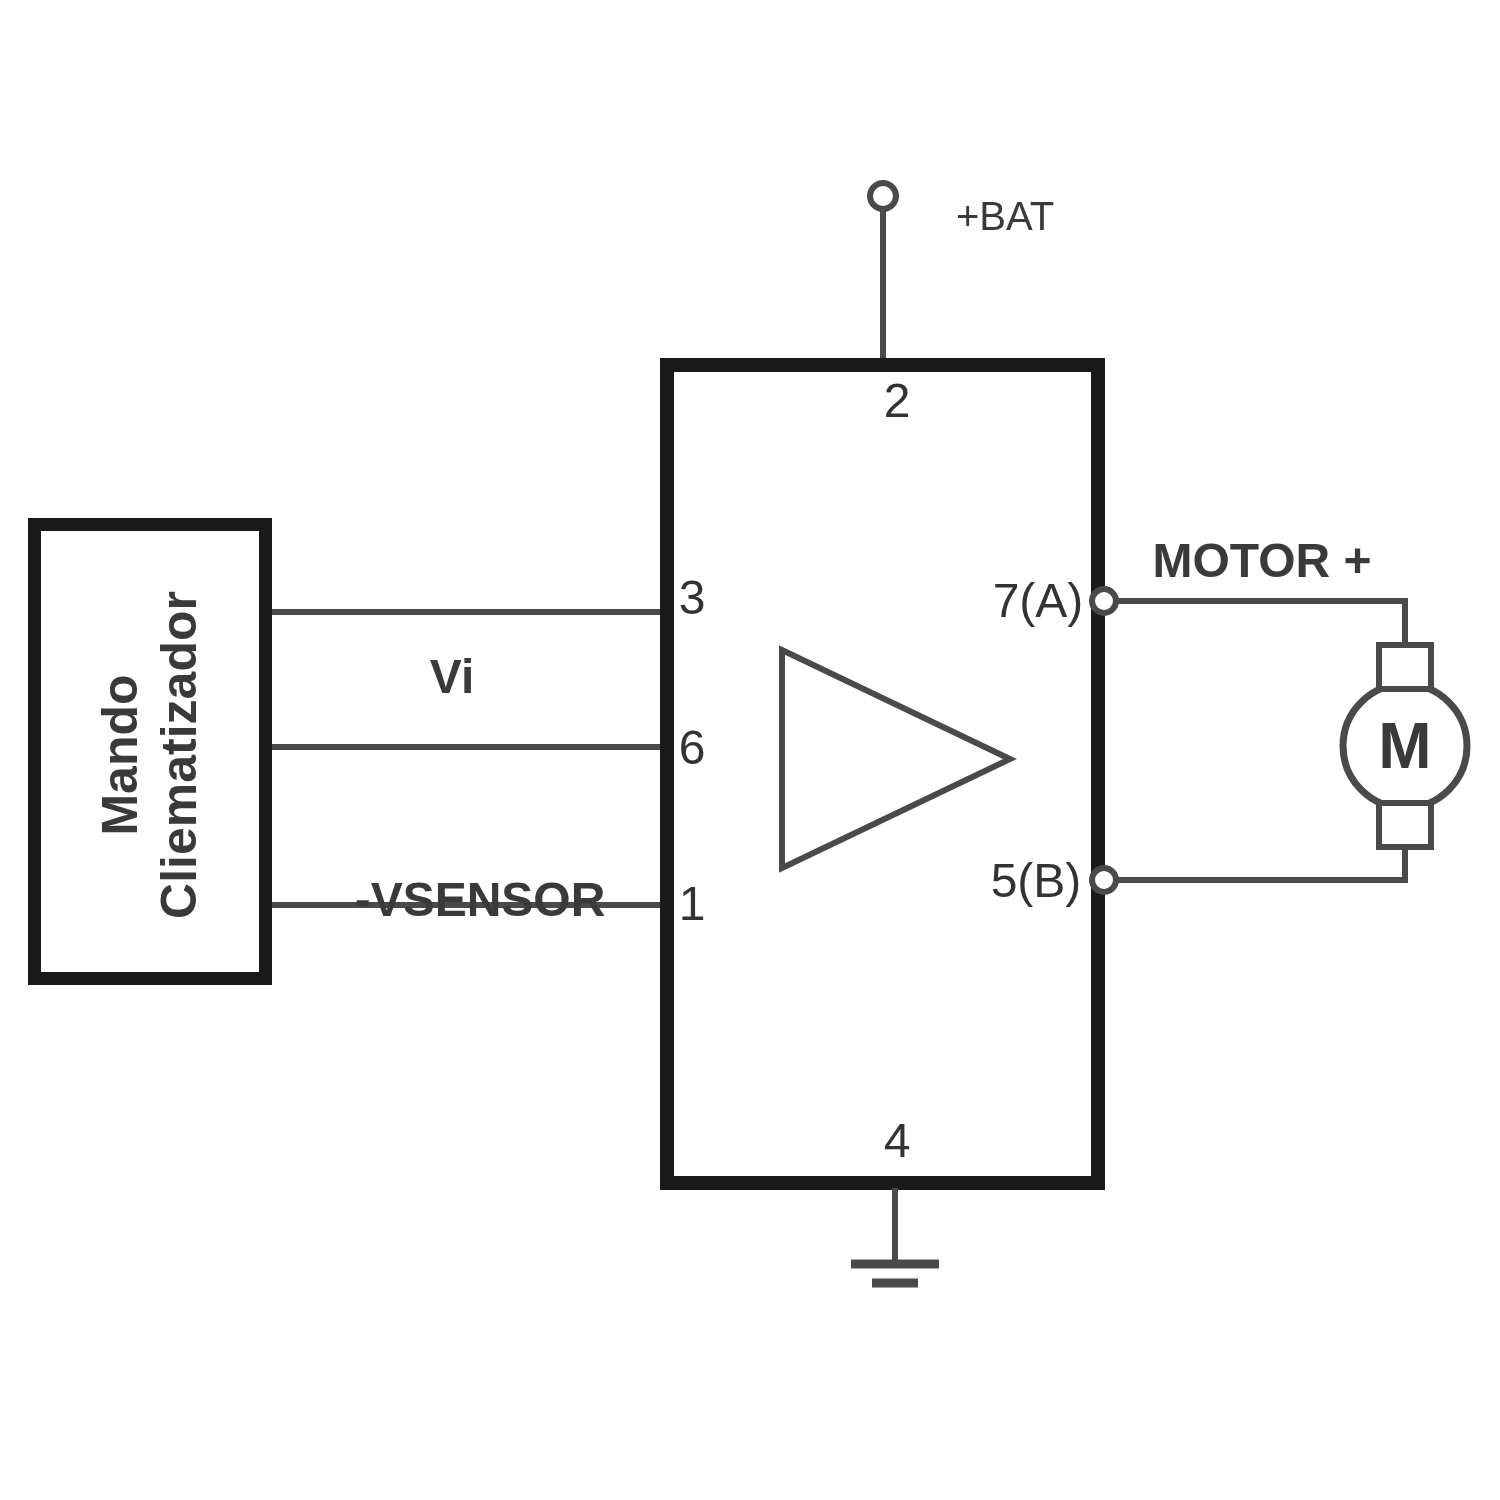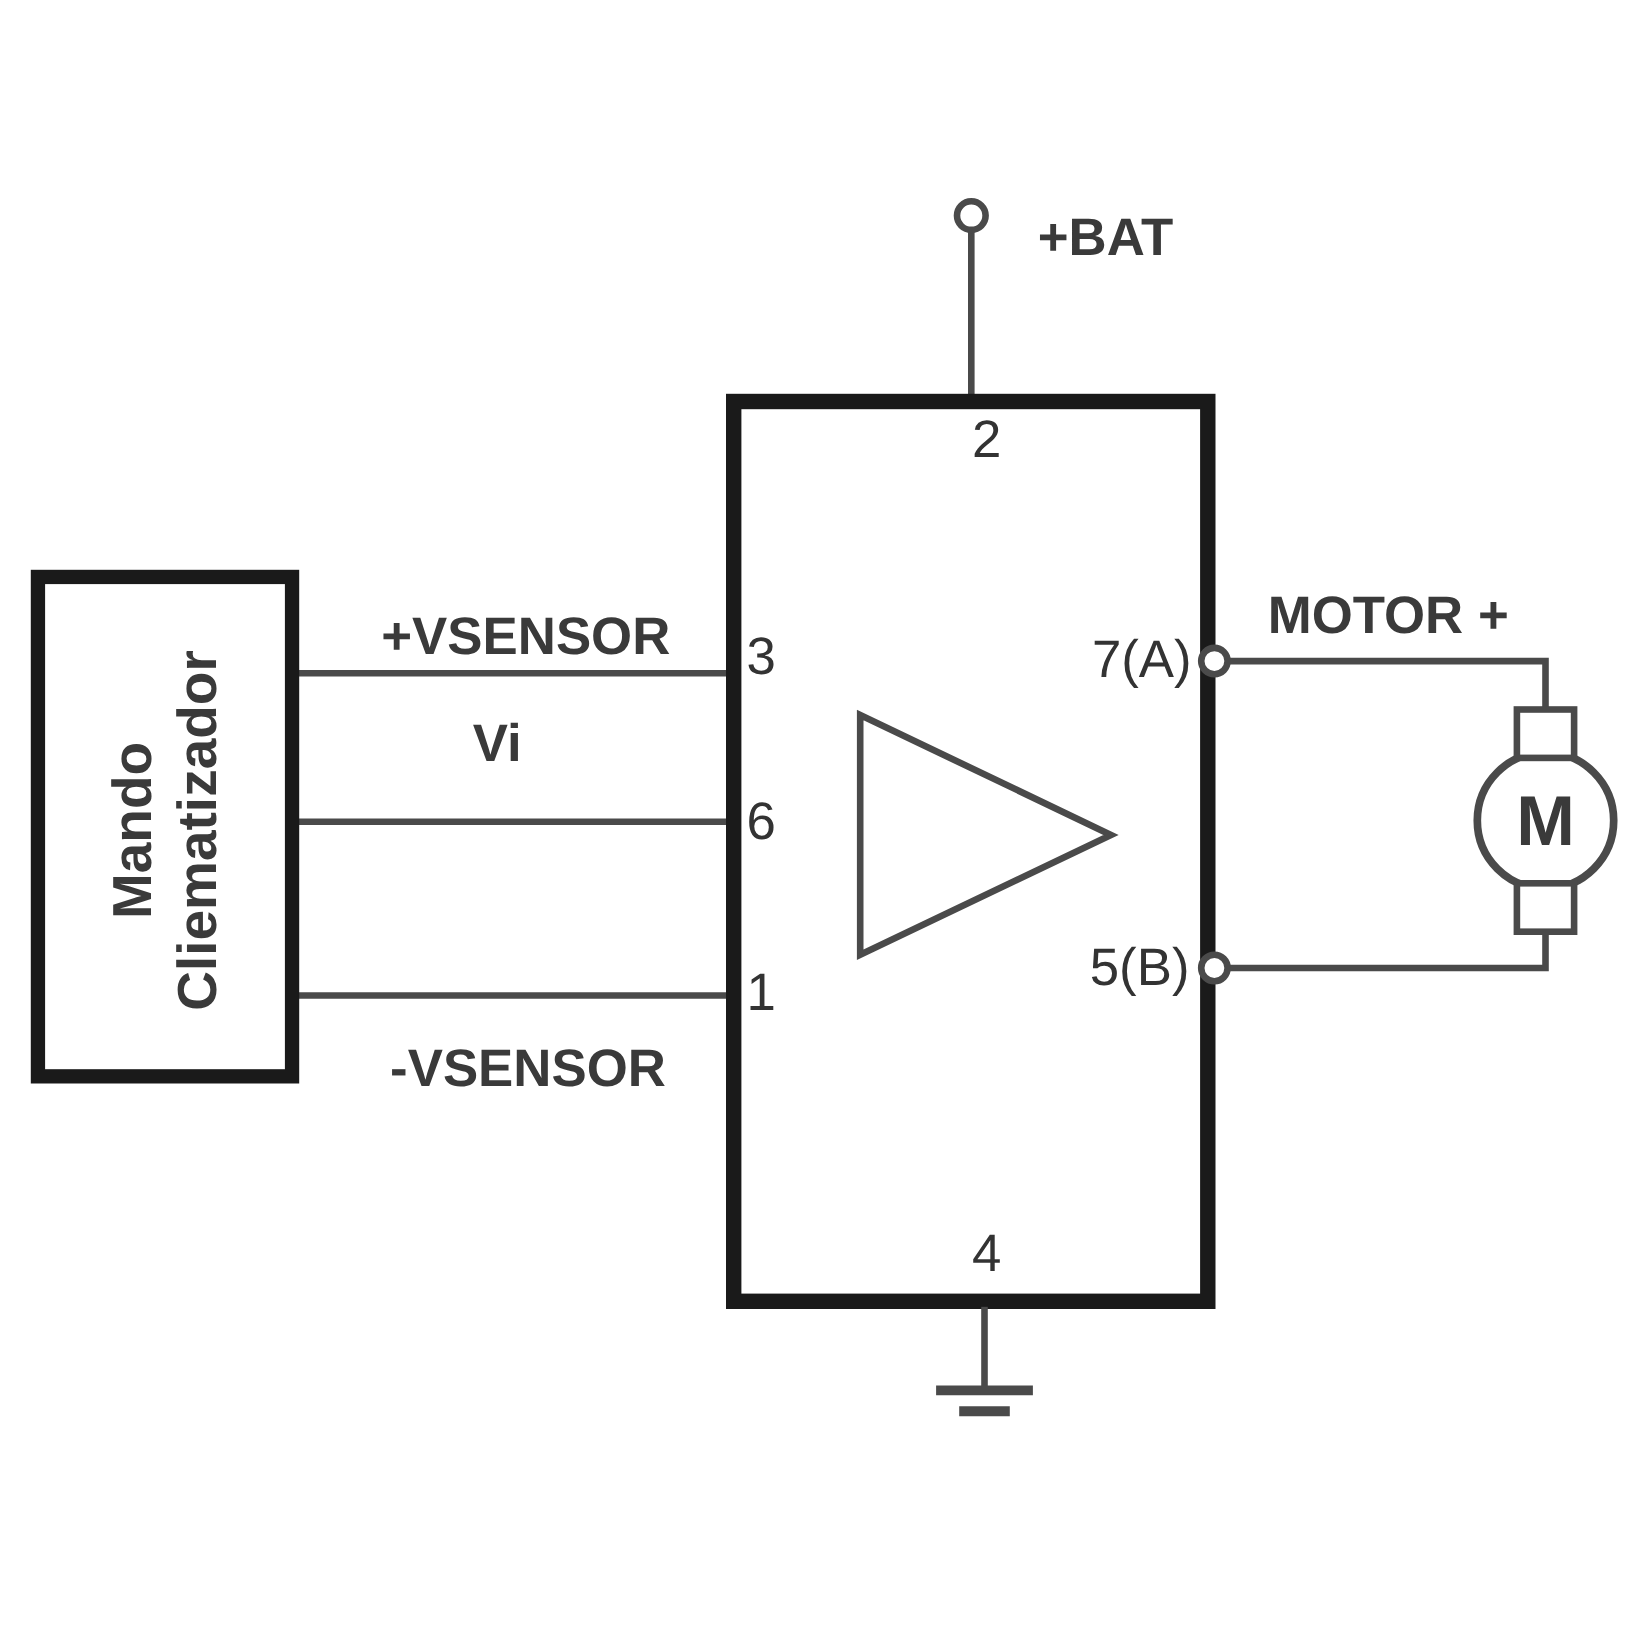--- a/index.html
+++ b/index.html
@@ -30,22 +30,22 @@
   .sig {
     font-size: 48px;
     font-weight: 700;
   }
   .pin {
     font-size: 48px;
     font-weight: 400;
     color: #333333;
   }
   .bat {
-    font-size: 48px;
-    font-weight: 700;
+    font-size: 40px;
+    font-weight: 400;
   }
   .motor-m {
     font-size: 64px;
     font-weight: 700;
     color: #3a3a3a;
   }
   .controller-label {
     position: absolute;
     left: 150px;
     top: 755px;
@@ -97,27 +97,26 @@
 
   <div class="controller-label">
     <div>Mando</div>
     <div>Cliematizador</div>
   </div>
 
   <div class="label bat" style="left:1005px; top:216px;">+BAT</div>
   <div class="label pin" style="left:897px; top:400px;">2</div>
   <div class="label pin" style="left:897px; top:1140px;">4</div>
 
-  <div class="label sig" style="left:478px; top:579px;">+VSENSOR</div>
   <div class="label pin" style="left:692px; top:597px;">3</div>
 
   <div class="label sig" style="left:452px; top:676px;">Vi</div>
   <div class="label pin" style="left:692px; top:747px;">6</div>
 
-  <div class="label sig" style="left:480px; top:972px;">-VSENSOR</div>
+  <div class="label sig" style="left:480px; top:899px;">-VSENSOR</div>
   <div class="label pin" style="left:692px; top:903px;">1</div>
 
   <div class="label pin" style="left:1038px; top:600px;">7(A)</div>
   <div class="label sig" style="left:1262px; top:560px;">MOTOR +</div>
 
   <div class="label pin" style="left:1036px; top:880px;">5(B)</div>
 
   <div class="label motor-m" style="left:1405px; top:746px;">M</div>
 
 </div>

